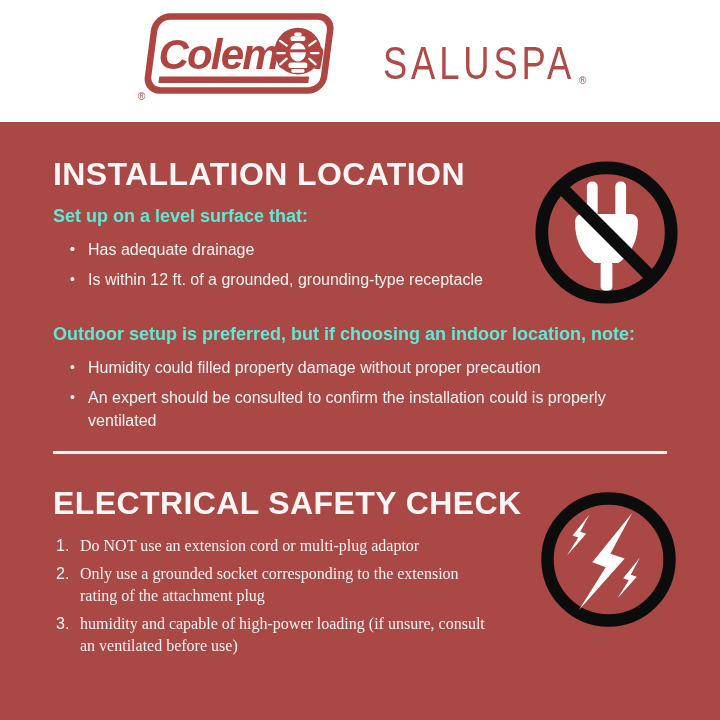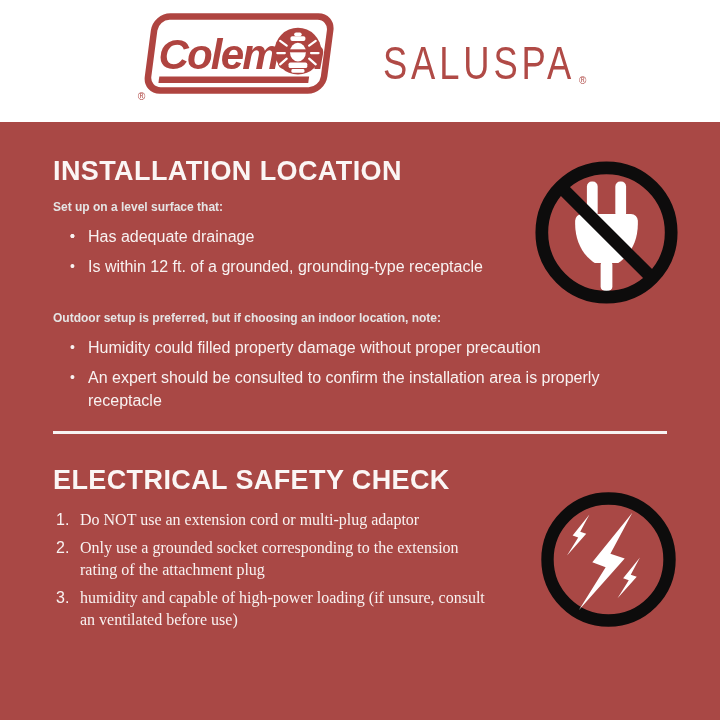--- a/index.html
+++ b/index.html
@@ -14,24 +14,24 @@
     background:#ffffff;display:flex;align-items:center;justify-content:center;gap:36px;
   }
   .coleman-svg{display:block;}
   .saluspa-svg{display:block;margin-top:6px;}
   
   .content{
     position:absolute;top:122px;left:0;width:614px;padding:34px 53px 0 53px;
     color:#fdf9f8;
   }
   .sec-title{
-    font-size:27px;font-weight:bold;letter-spacing:.4px;margin:0 0 13px 0;color:#fbf6f5;
+    font-size:32px;font-weight:bold;letter-spacing:.4px;margin:0 0 13px 0;color:#fbf6f5;
   }
   .lead{
-    font-size:12px;font-weight:bold;margin:0 0 11px 0;color:#e5e5e5;
+    font-size:18px;font-weight:bold;margin:0 0 11px 0;color:#5eead4;
   }
   ul.bullets{list-style:none;margin:3px 0 0 0;padding:0;}
   ul.bullets li{
     position:relative;padding-left:35px;margin:0 0 7px 0;
     font-size:16px;line-height:23px;color:#f8f2f1;
   }
   ul.bullets li .dot{
     position:absolute;left:17px;top:0;font-size:14px;line-height:23px;color:#f8f2f1;
   }
   .gap-lg{height:26px;}
@@ -118,21 +118,21 @@
 
     <div class="lead">Outdoor setup is preferred, but if choosing an indoor location, note:</div>
 
     <ul class="bullets">
       <li>
         <span class="dot">•</span>
         <div>Humidity could filled property damage without proper precaution</div>
       </li>
       <li>
         <span class="dot">•</span>
-        <div>An expert should be consulted to confirm the installation area is properly receptacle</div>
+        <div>An expert should be consulted to confirm the installation could is properly ventilated</div>
       </li>
     </ul>
 
     <hr class="divider">
 
     <div class="sec-title">ELECTRICAL SAFETY CHECK</div>
 
     <ol class="numbered">
       <li>
         <span class="num">1.</span>

